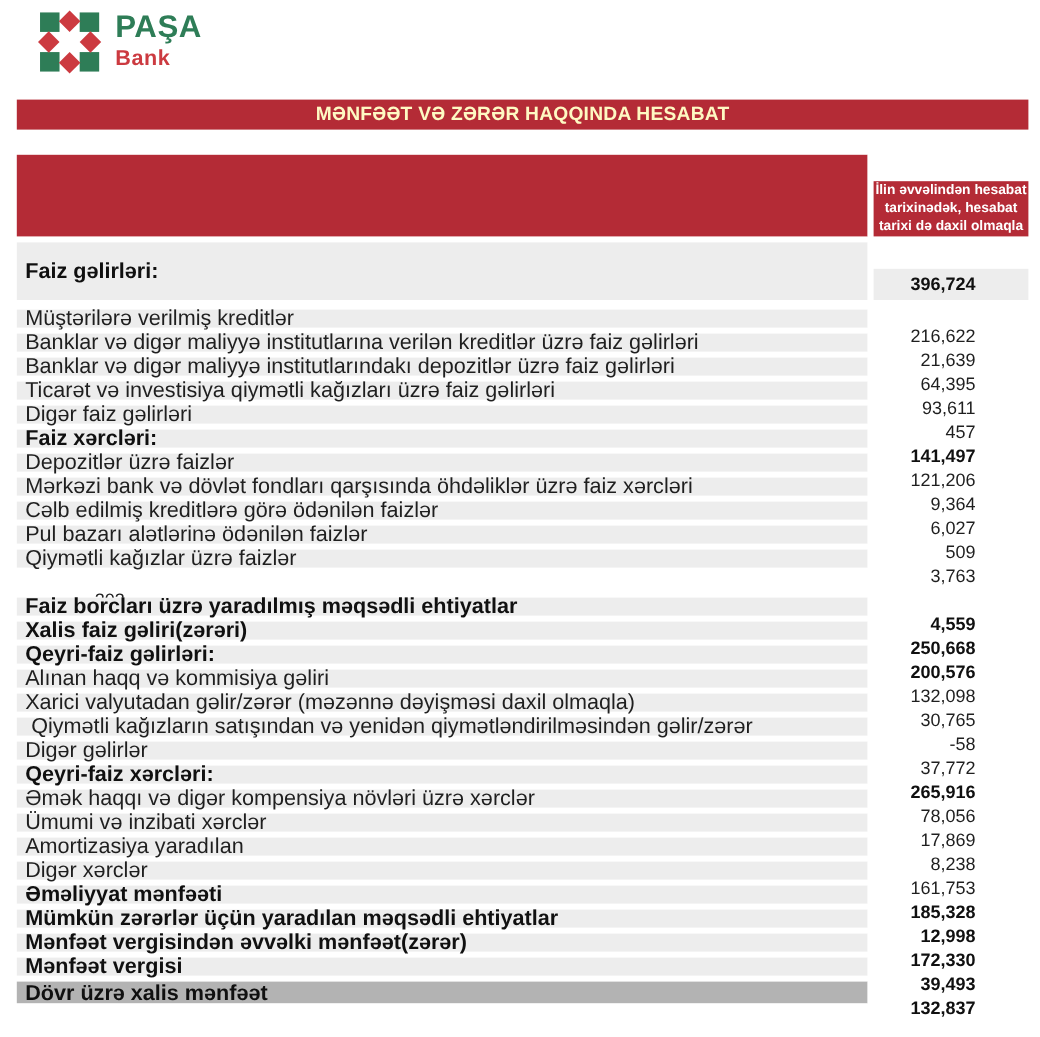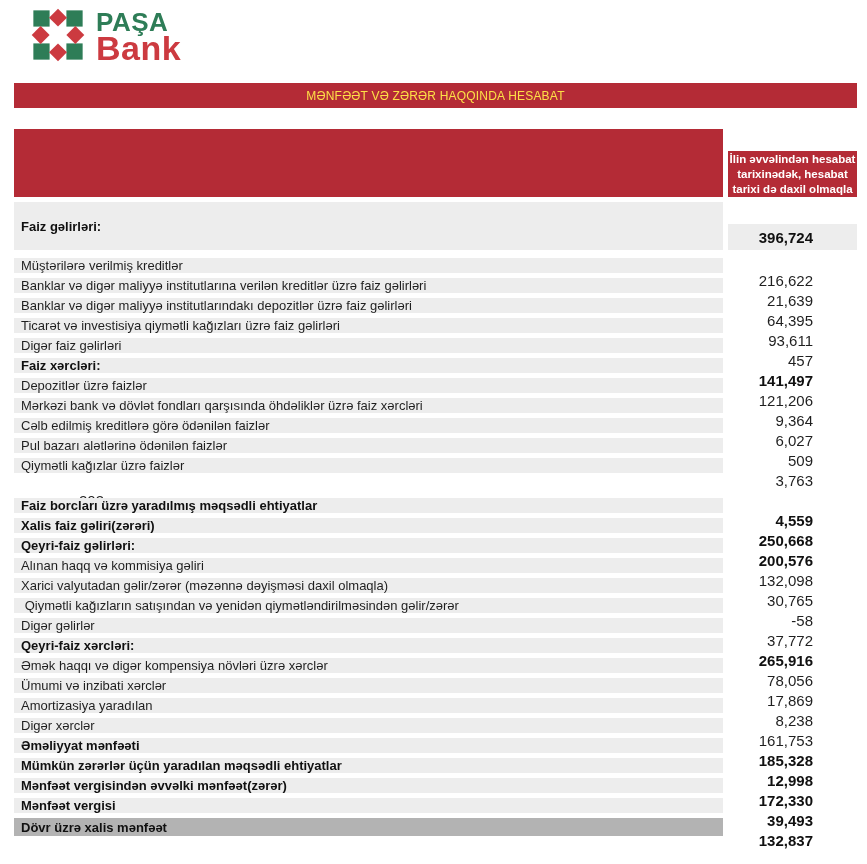--- a/index.html
+++ b/index.html
@@ -17,29 +17,29 @@
     font-family:"Liberation Sans","DejaVu Sans",sans-serif;
     color:var(--text-dark);
   }
   .page{position:relative;width:867px;height:860px;background:#fff;}
 
   
   .logo{position:absolute;left:30px;top:7px;display:flex;align-items:center;gap:10px;}
   .logo-mark{width:56px;height:56px;display:block;}
   .logo-text{display:flex;flex-direction:column;justify-content:center;line-height:26px;}
   .logo-pasha{font-size:26px;font-weight:bold;color:var(--logo-green);letter-spacing:.5px;}
-  .logo-bank{font-size:34px;font-weight:bold;color:var(--logo-red);letter-spacing:.5px;}
+  .logo-bank{font-size:18px;font-weight:bold;color:var(--logo-red);letter-spacing:.5px;}
 
   
   .title-band{
     position:absolute;left:14px;top:83px;width:843px;height:25px;
     background:var(--accent-red);
     display:flex;align-items:center;justify-content:center;
   }
-  .title-band span{color:#fde047;font-size:12px;font-weight:normal;letter-spacing:.2px;}
+  .title-band span{color:#fef9c3;font-size:16px;font-weight:bold;letter-spacing:.2px;}
 
   
   .unit-note{
     position:absolute;right:12px;top:112px;width:300px;
     text-align:right;
     font-family:"Liberation Serif","DejaVu Serif",serif;
     font-style:italic;font-weight:bold;font-size:12px;color:#111;
   }
 
   
@@ -54,21 +54,21 @@
   .thead .cell-value{
     color:#fff;font-weight:bold;font-size:11.5px;line-height:15px;
     display:flex;align-items:center;justify-content:center;text-align:center;
     padding:2px 1px;
   }
 
   .tbody{margin-top:5px;}
   .row{display:flex;margin-bottom:5px;}
   .row .cell-label{
     background:var(--row-gray);
-    font-size:13px;display:flex;align-items:center;
+    font-size:18px;display:flex;align-items:center;
     padding-left:7px;white-space:pre-wrap;
   }
   .row .cell-value{
     background:var(--row-gray);
     font-size:15px;display:flex;align-items:center;justify-content:flex-end;
     padding-right:44px;
   }
   .row{height:15px;}
   .row.tall{height:48px;margin-bottom:8px;}
   .row.bold .cell-label,.row.bold .cell-value{font-weight:bold;color:#101010;}

